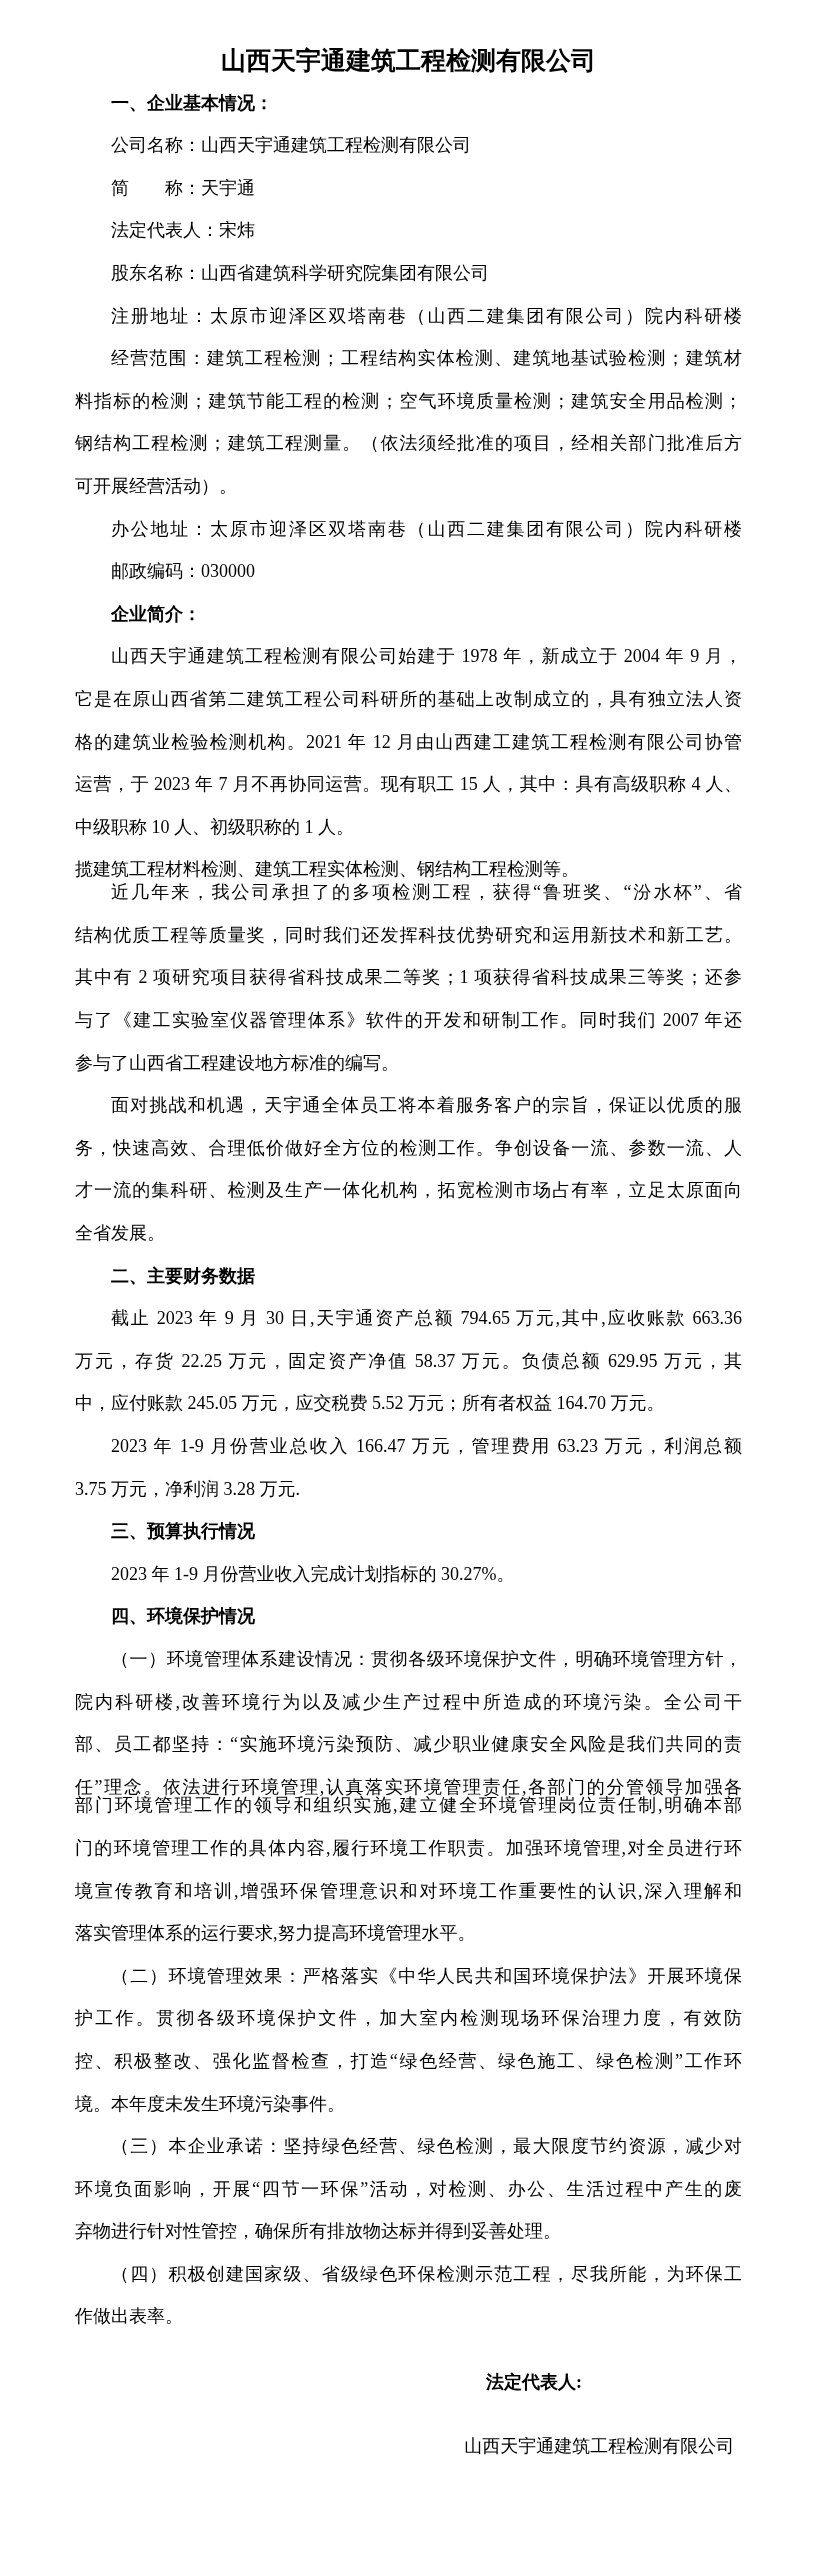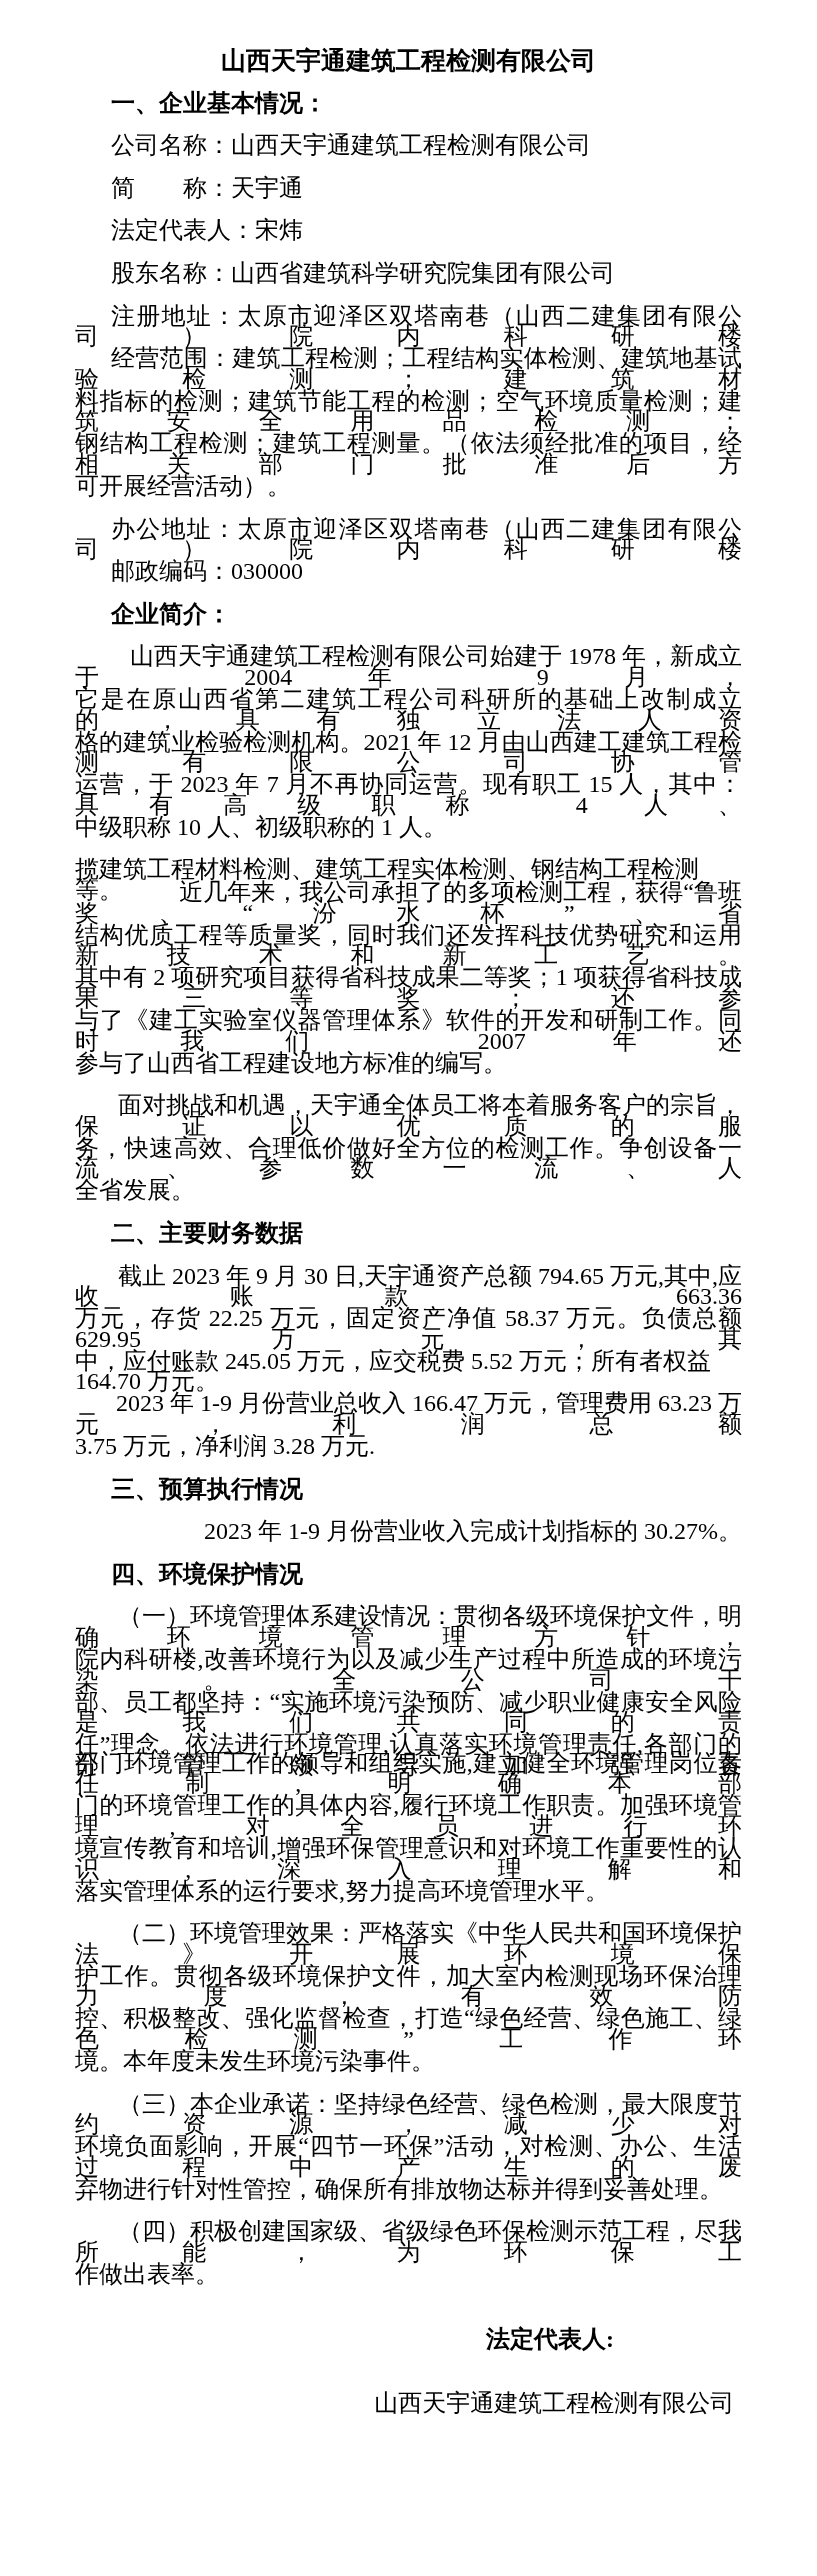--- a/index.html
+++ b/index.html
@@ -8,27 +8,27 @@
     width: 817px;
     height: 2712px;
     box-sizing: border-box;
     padding: 47px 75px 0 75px;
     background: #ffffff;
     color: #000000;
     font-family: "Liberation Serif", "DejaVu Serif", serif;
     overflow: hidden;
   }
   .line {
-    font-size: 24px;
+    font-size: 18px;
     line-height: 20.6px;
     height: 20.6px;
     margin-bottom: 22px; 
   }
   .line.j { text-align: justify; text-align-last: justify; }
-  .line.ind { text-indent: 36px; text-align: right; }
+  .line.ind { text-indent: 36px; }
   .line.h { font-weight: bold; text-indent: 36px; }
   .line.lbl { text-indent: 36px; }
   .lb { font-weight: normal; }
   .line.title {
     font-family: "Liberation Sans", "DejaVu Sans", sans-serif;
     font-weight: bold;
     font-size: 25px;
     line-height: 26px;
     height: 26px;
     text-align: center;
@@ -68,20 +68,21 @@
       <div class="line p j">运营，于 2023 年 7 月不再协同运营。现有职工 15 人，其中：具有高级职称 4 人、</div>
       <div class="line p">中级职称 10 人、初级职称的 1 人。</div>
       <div class="line p">揽建筑工程材料检测、建筑工程实体检测、钢结构工程检测等。</div>
       <div class="line p j ind tight-a">近几年来，我公司承担了的多项检测工程，获得“鲁班奖、“汾水杯”、省</div>
       <div class="line p j">结构优质工程等质量奖，同时我们还发挥科技优势研究和运用新技术和新工艺。</div>
       <div class="line p j">其中有 2 项研究项目获得省科技成果二等奖；1 项获得省科技成果三等奖；还参</div>
       <div class="line p j">与了《建工实验室仪器管理体系》软件的开发和研制工作。同时我们 2007 年还</div>
       <div class="line p">参与了山西省工程建设地方标准的编写。</div>
       <div class="line p j ind">面对挑战和机遇，天宇通全体员工将本着服务客户的宗旨，保证以优质的服</div>
       <div class="line p j">务，快速高效、合理低价做好全方位的检测工作。争创设备一流、参数一流、人</div>
+      <div class="line p j">才一流的集科研、检测及生产一体化机构，拓宽检测市场占有率，立足太原面向</div>
       <div class="line p">全省发展。</div>
       <div class="line h">二、主要财务数据</div>
       <div class="line p j ind">截止 2023 年 9 月 30 日,天宇通资产总额 794.65 万元,其中,应收账款 663.36</div>
       <div class="line p j">万元，存货 22.25 万元，固定资产净值 58.37 万元。负债总额 629.95 万元，其</div>
       <div class="line p">中，应付账款 245.05 万元，应交税费 5.52 万元；所有者权益 164.70 万元。</div>
       <div class="line p j ind">2023 年 1-9 月份营业总收入 166.47 万元，管理费用 63.23 万元，利润总额</div>
       <div class="line p">3.75 万元，净利润 3.28 万元.</div>
       <div class="line h">三、预算执行情况</div>
       <div class="line p ind">2023 年 1-9 月份营业收入完成计划指标的 30.27%。</div>
       <div class="line h">四、环境保护情况</div>

